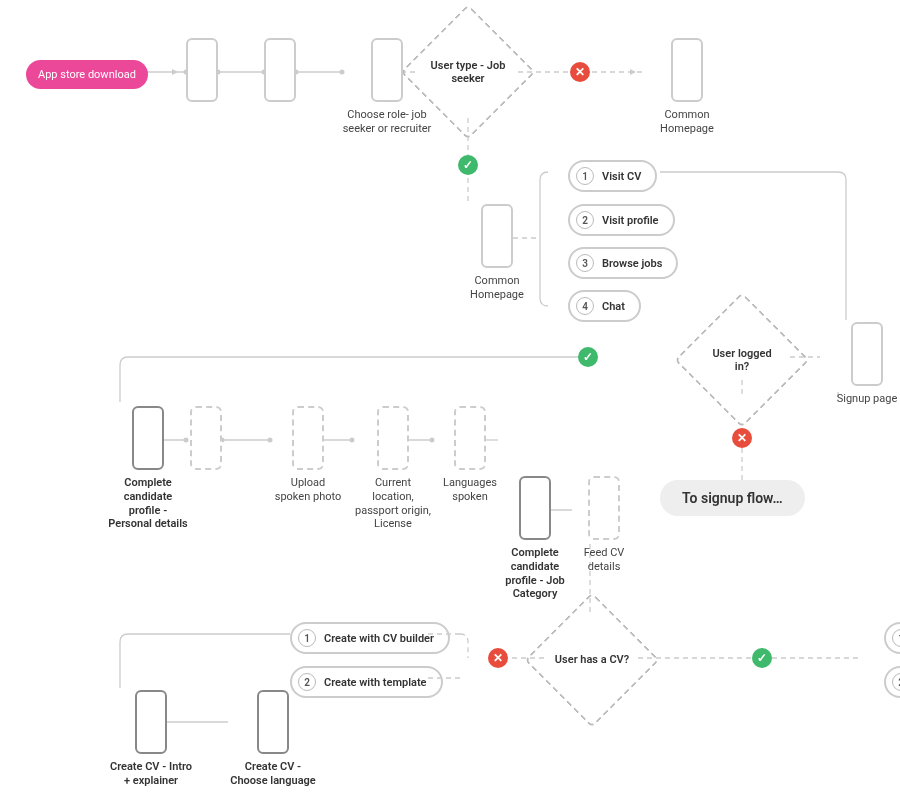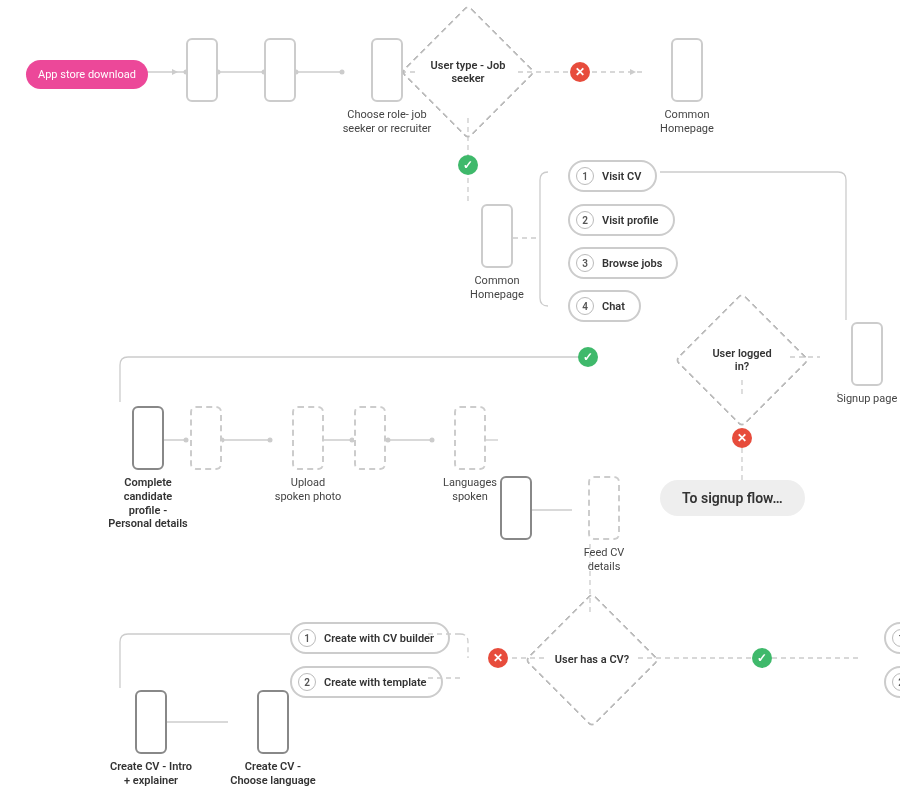--- a/index.html
+++ b/index.html
@@ -177,28 +177,30 @@
 </div>
 <div class="node" style="left:190px;top:406px">
   <div class="box dashed"></div>
 </div>
 <div class="node" style="left:272px;top:406px">
   <div class="box dashed"></div>
   <div class="label" style="width:72px">Upload spoken photo</div>
 </div>
 <div class="node" style="left:354px;top:406px">
   <div class="box dashed"></div>
+  <div class="label" style="width:78px">Current location, passport origin, License</div>
 </div>
 <div class="node" style="left:436px;top:406px">
   <div class="box dashed"></div>
   <div class="label" style="width:68px">Languages spoken</div>
 </div>
 
 <div class="node" style="left:500px;top:476px">
   <div class="box bold"></div>
+  <div class="label bold" style="width:70px">Complete candidate profile - Job Category</div>
 </div>
 <div class="node" style="left:574px;top:476px">
   <div class="box dashed"></div>
   <div class="label" style="width:60px">Feed CV details</div>
 </div>
 
 <div class="diamond" style="left:544px;top:612px;width:96px;height:96px">
   <div class="shape"></div>
   <div class="dlabel">User has a CV?</div>
 </div>

